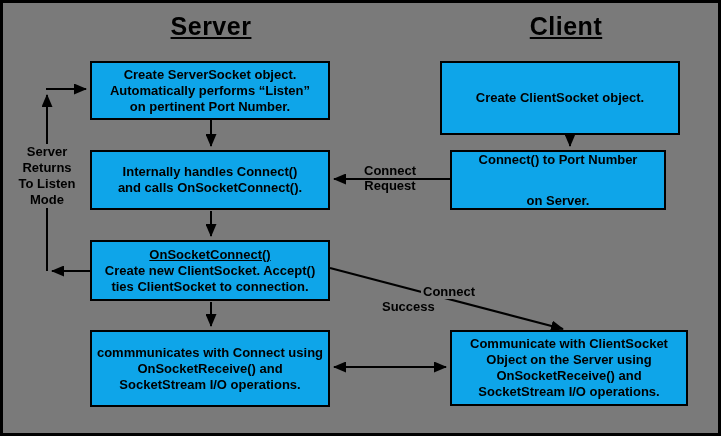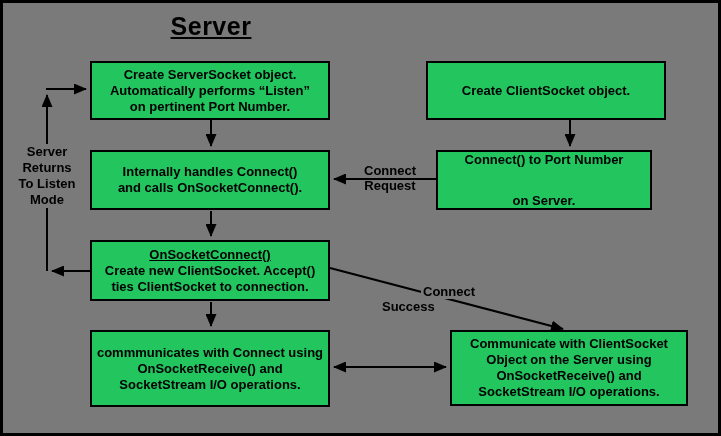--- a/index.html
+++ b/index.html
@@ -15,31 +15,31 @@
   }
   .connectors { position:absolute; left:0; top:0; z-index:1; }
   .title {
     position:absolute; top:12px; width:160px;
     font-size:25px; text-align:center; text-decoration:underline;
     z-index:2; letter-spacing:0.5px;
   }
   .title-server { left:131px; }
   .title-client { left:486px; }
   .box {
-    position:absolute; background:#22c55e; border:2px solid #000;
+    position:absolute; background:#0ea5e9; border:2px solid #000;
     box-sizing:border-box; display:flex; flex-direction:column;
     justify-content:center; text-align:center;
     font-size:13px; line-height:16px; z-index:2;
   }
   .box-s1 { left:90px;  top:61px;  width:240px; height:59px; }
   .box-s2 { left:90px;  top:150px; width:240px; height:60px; }
   .box-s3 { left:90px;  top:240px; width:240px; height:61px; }
   .box-s4 { left:90px;  top:330px; width:240px; height:77px; }
-  .box-c1 { left:426px; top:61px;  width:240px; height:59px; }
-  .box-c2 { left:436px; top:150px; width:216px; height:60px;gap:25px; }
+  .box-c1 { left:440px; top:61px;  width:240px; height:74px; }
+  .box-c2 { left:450px; top:150px; width:216px; height:60px;gap:25px; }
   .box-c3 { left:450px; top:330px; width:238px; height:76px; }
   .underline { text-decoration:underline; }
   .side-label {
     position:absolute; font-size:13px; line-height:16px;
     text-align:center; z-index:2;
   }
   .lbl-server-returns { left:11px; top:144px; width:72px; background:#7a7a7a; }
   .lbl-connect-request { left:355px; top:163px; width:70px; line-height:15px; background:transparent; }
   .lbl-cs-word {
     position:absolute; font-size:13px; line-height:14px;
@@ -67,20 +67,21 @@
       <line x1="450" y1="179" x2="334" y2="179" marker-end="url(#arr)"></line>
       <line x1="90" y1="271" x2="52" y2="271" marker-end="url(#arr)"></line>
       <line x1="47" y1="271" x2="47" y2="95" marker-end="url(#arr)"></line>
       <line x1="46" y1="89" x2="86" y2="89" marker-end="url(#arr)"></line>
       <line x1="330" y1="268" x2="563" y2="329" marker-end="url(#arr)"></line>
       <line x1="334" y1="367" x2="446" y2="367" marker-start="url(#arr)" marker-end="url(#arr)"></line>
     </g>
   </svg>
 
   <div class="title title-server">Server</div>
+  <div class="title title-client">Client</div>
 
   <div class="box box-s1">
     <div>Create ServerSocket object.</div>
     <div>Automatically performs “Listen”</div>
     <div>on pertinent Port Number.</div>
   </div>
 
   <div class="box box-s2">
     <div>Internally handles Connect()</div>
     <div>and calls OnSocketConnect().</div>

